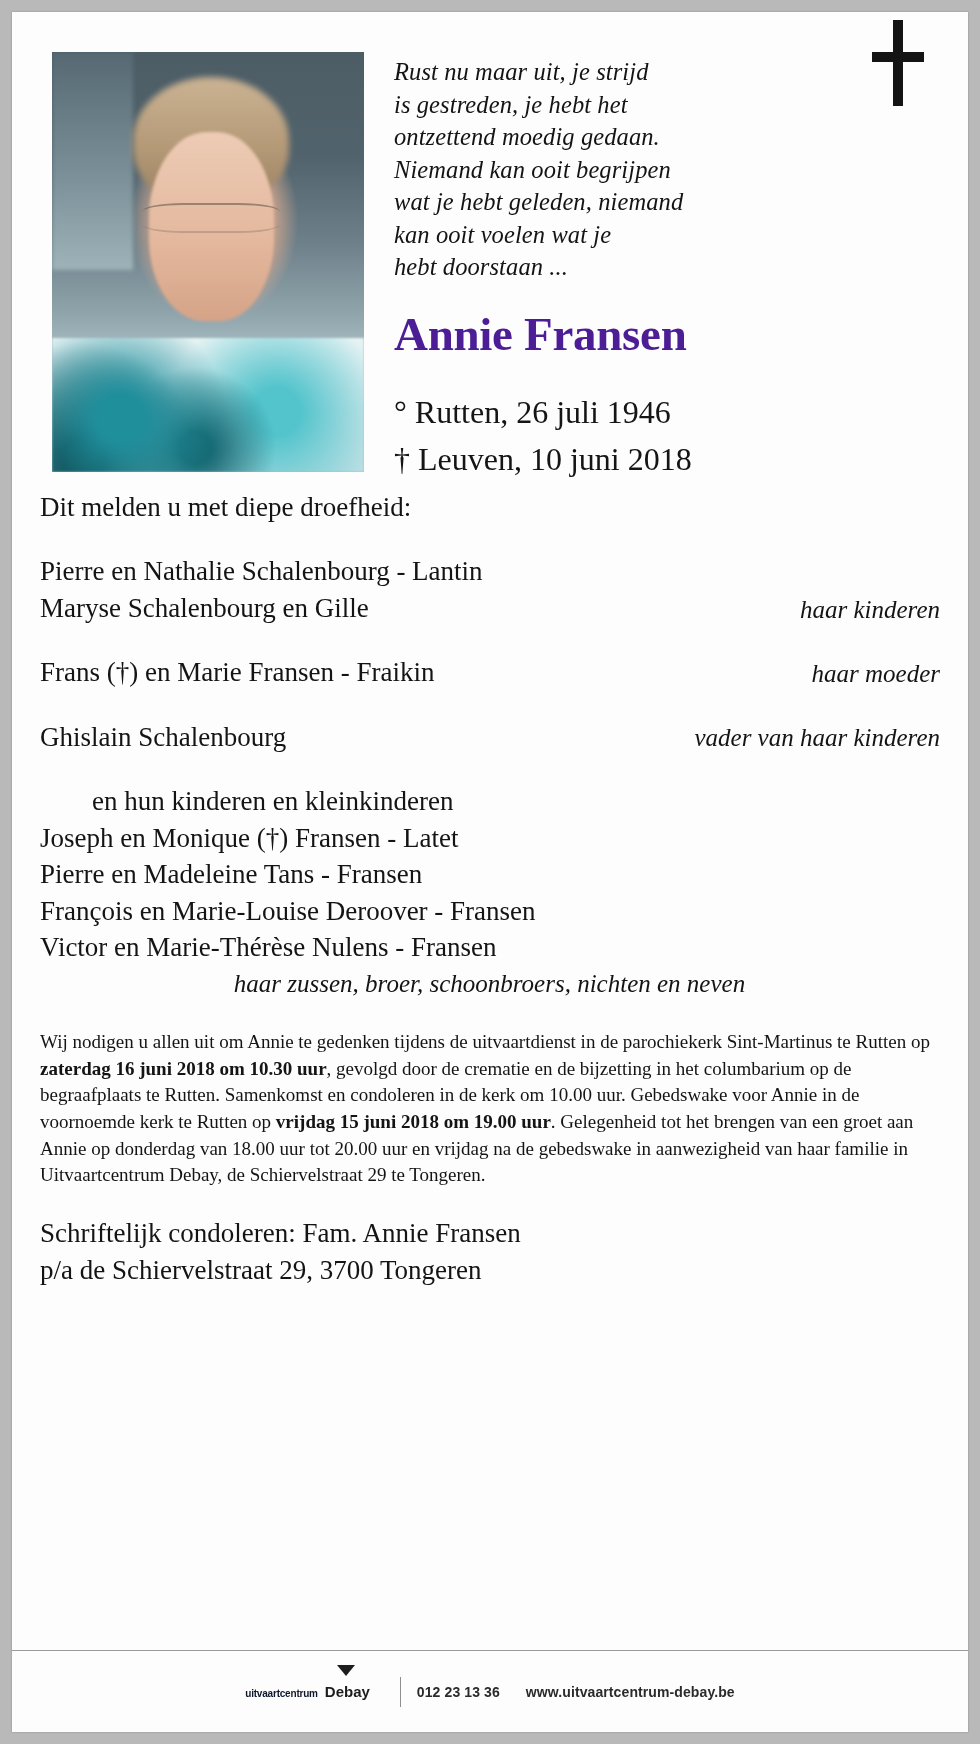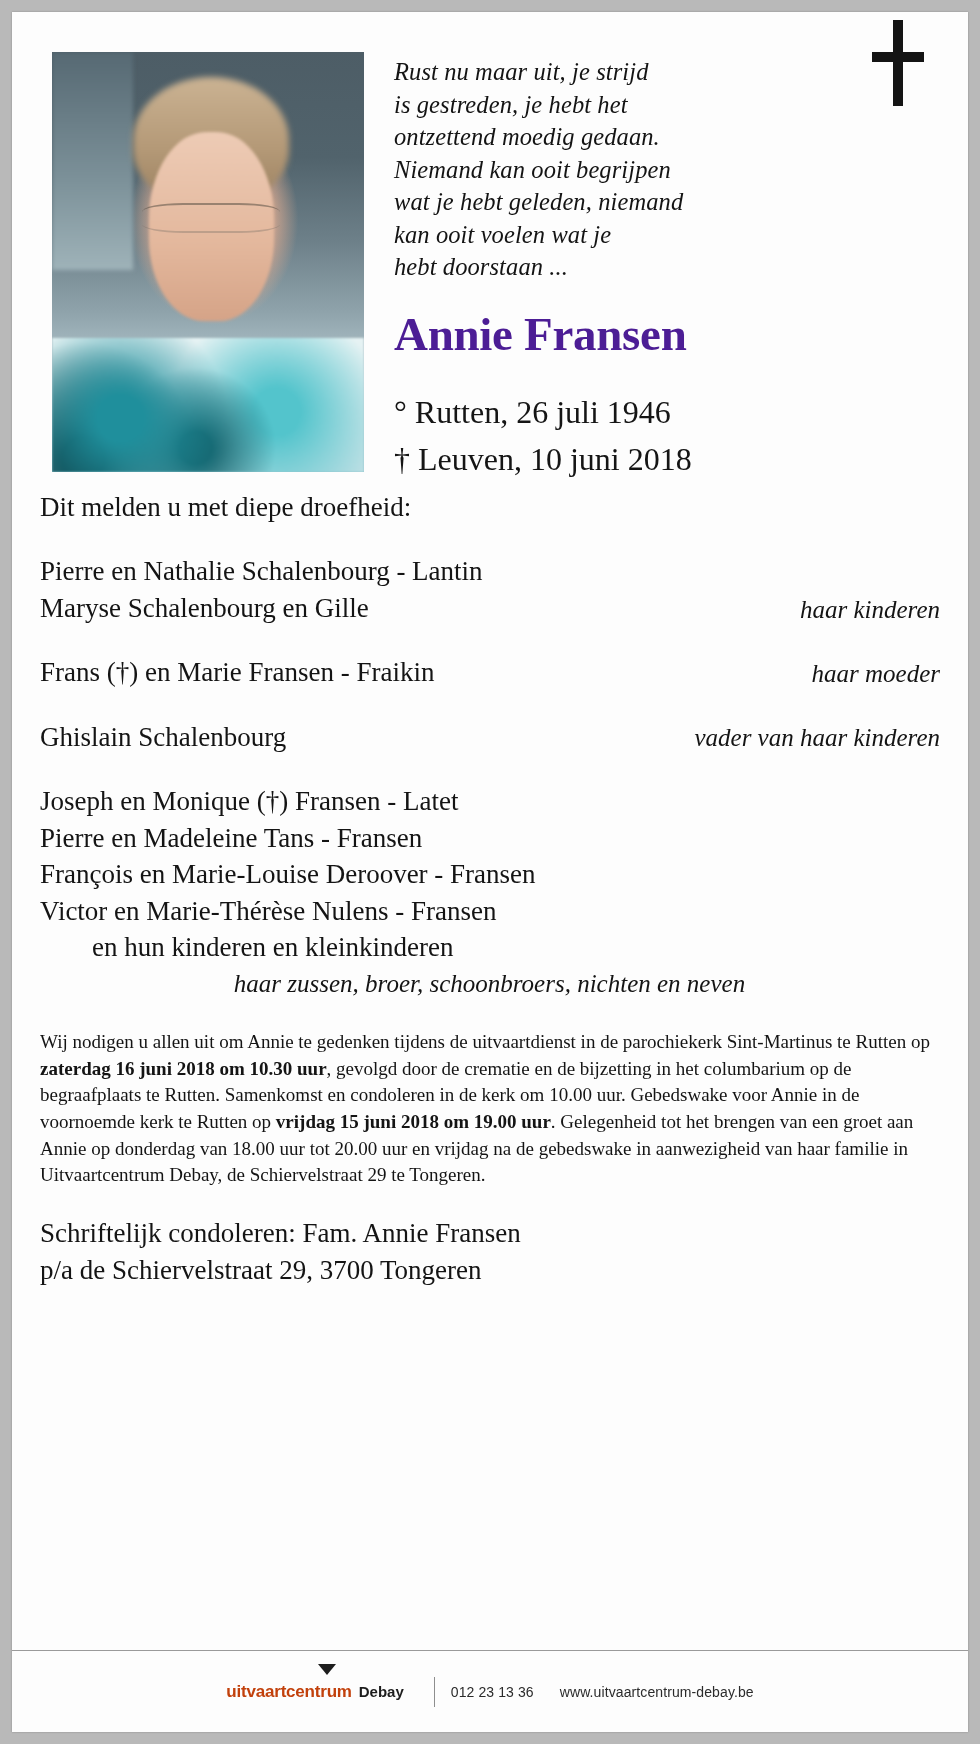--- a/index.html
+++ b/index.html
@@ -203,43 +203,44 @@
     position: absolute;
     left: 92px;
     top: -18px;
     width: 0; height: 0;
     border-left: 9px solid transparent;
     border-right: 9px solid transparent;
     border-top: 11px solid #1d1d1d;
   }
   #logo-small {
     font-family: "Liberation Sans", sans-serif;
-    font-size: 17px;
+    font-size: 10px;
     font-weight: bold;
     letter-spacing: -0.2px;
-    color: #c2410c;
+    color: #0f172a;
   }
   #logo-brand {
     font-family: "Liberation Sans", sans-serif;
     font-size: 15px;
     font-weight: bold;
     margin-left: 7px;
     color: #1d1d1d;
   }
   #footer-sep {
     width: 1px;
     height: 30px;
     background: #8e8e8e;
     margin: 0 16px;
   }
   #footer-contact {
     font-family: "Liberation Sans", sans-serif;
     font-size: 14px;
     color: #2b2b2b;
     letter-spacing: .1px;
+    font-weight: bold;
   }
   #footer-contact .tel { margin-right: 26px; }
 </style>
 </head>
 <body>
 
 <div id="card">
 
   <div id="top">
 
@@ -285,25 +286,25 @@
       <div class="names">Frans (†) en Marie Fransen - Fraikin</div>
       <div class="role">haar moeder</div>
     </div>
 
     <div class="family-group">
       <div class="names">Ghislain Schalenbourg</div>
       <div class="role">vader van haar kinderen</div>
     </div>
 
     <div class="family-group">
+      <div class="names indent-1">en hun kinderen en kleinkinderen</div>
       <div class="names">Joseph en Monique (†) Fransen - Latet
 Pierre en Madeleine Tans - Fransen
 François en Marie-Louise Deroover - Fransen
 Victor en Marie-Thérèse Nulens - Fransen</div>
-      <div class="names indent-1">en hun kinderen en kleinkinderen</div>
       <div class="role-below">haar zussen, broer, schoonbroers, nichten en neven</div>
     </div>
 
 
     <div id="invitation"><span>Wij nodigen u allen uit om Annie te gedenken tijdens de uitvaartdienst in de parochiekerk Sint-Martinus te Rutten op </span><b>zaterdag 16 juni 2018 om 10.30 uur</b><span>, gevolgd door de crematie en de bijzetting in het columbarium op de begraafplaats te Rutten. Samenkomst en condoleren in de kerk om 10.00 uur. Gebedswake voor Annie in de voornoemde kerk te Rutten op </span><b>vrijdag 15 juni 2018 om 19.00 uur</b><span>. Gelegenheid tot het brengen van een groet aan Annie op donderdag van 18.00 uur tot 20.00 uur en vrijdag na de gebedswake in aanwezigheid van haar familie in Uitvaartcentrum Debay, de Schiervelstraat 29 te Tongeren.</span></div>
 
     <div id="condolence">Schriftelijk condoleren: Fam. Annie Fransen
 p/a de Schiervelstraat 29, 3700 Tongeren</div>
 
   </div>

